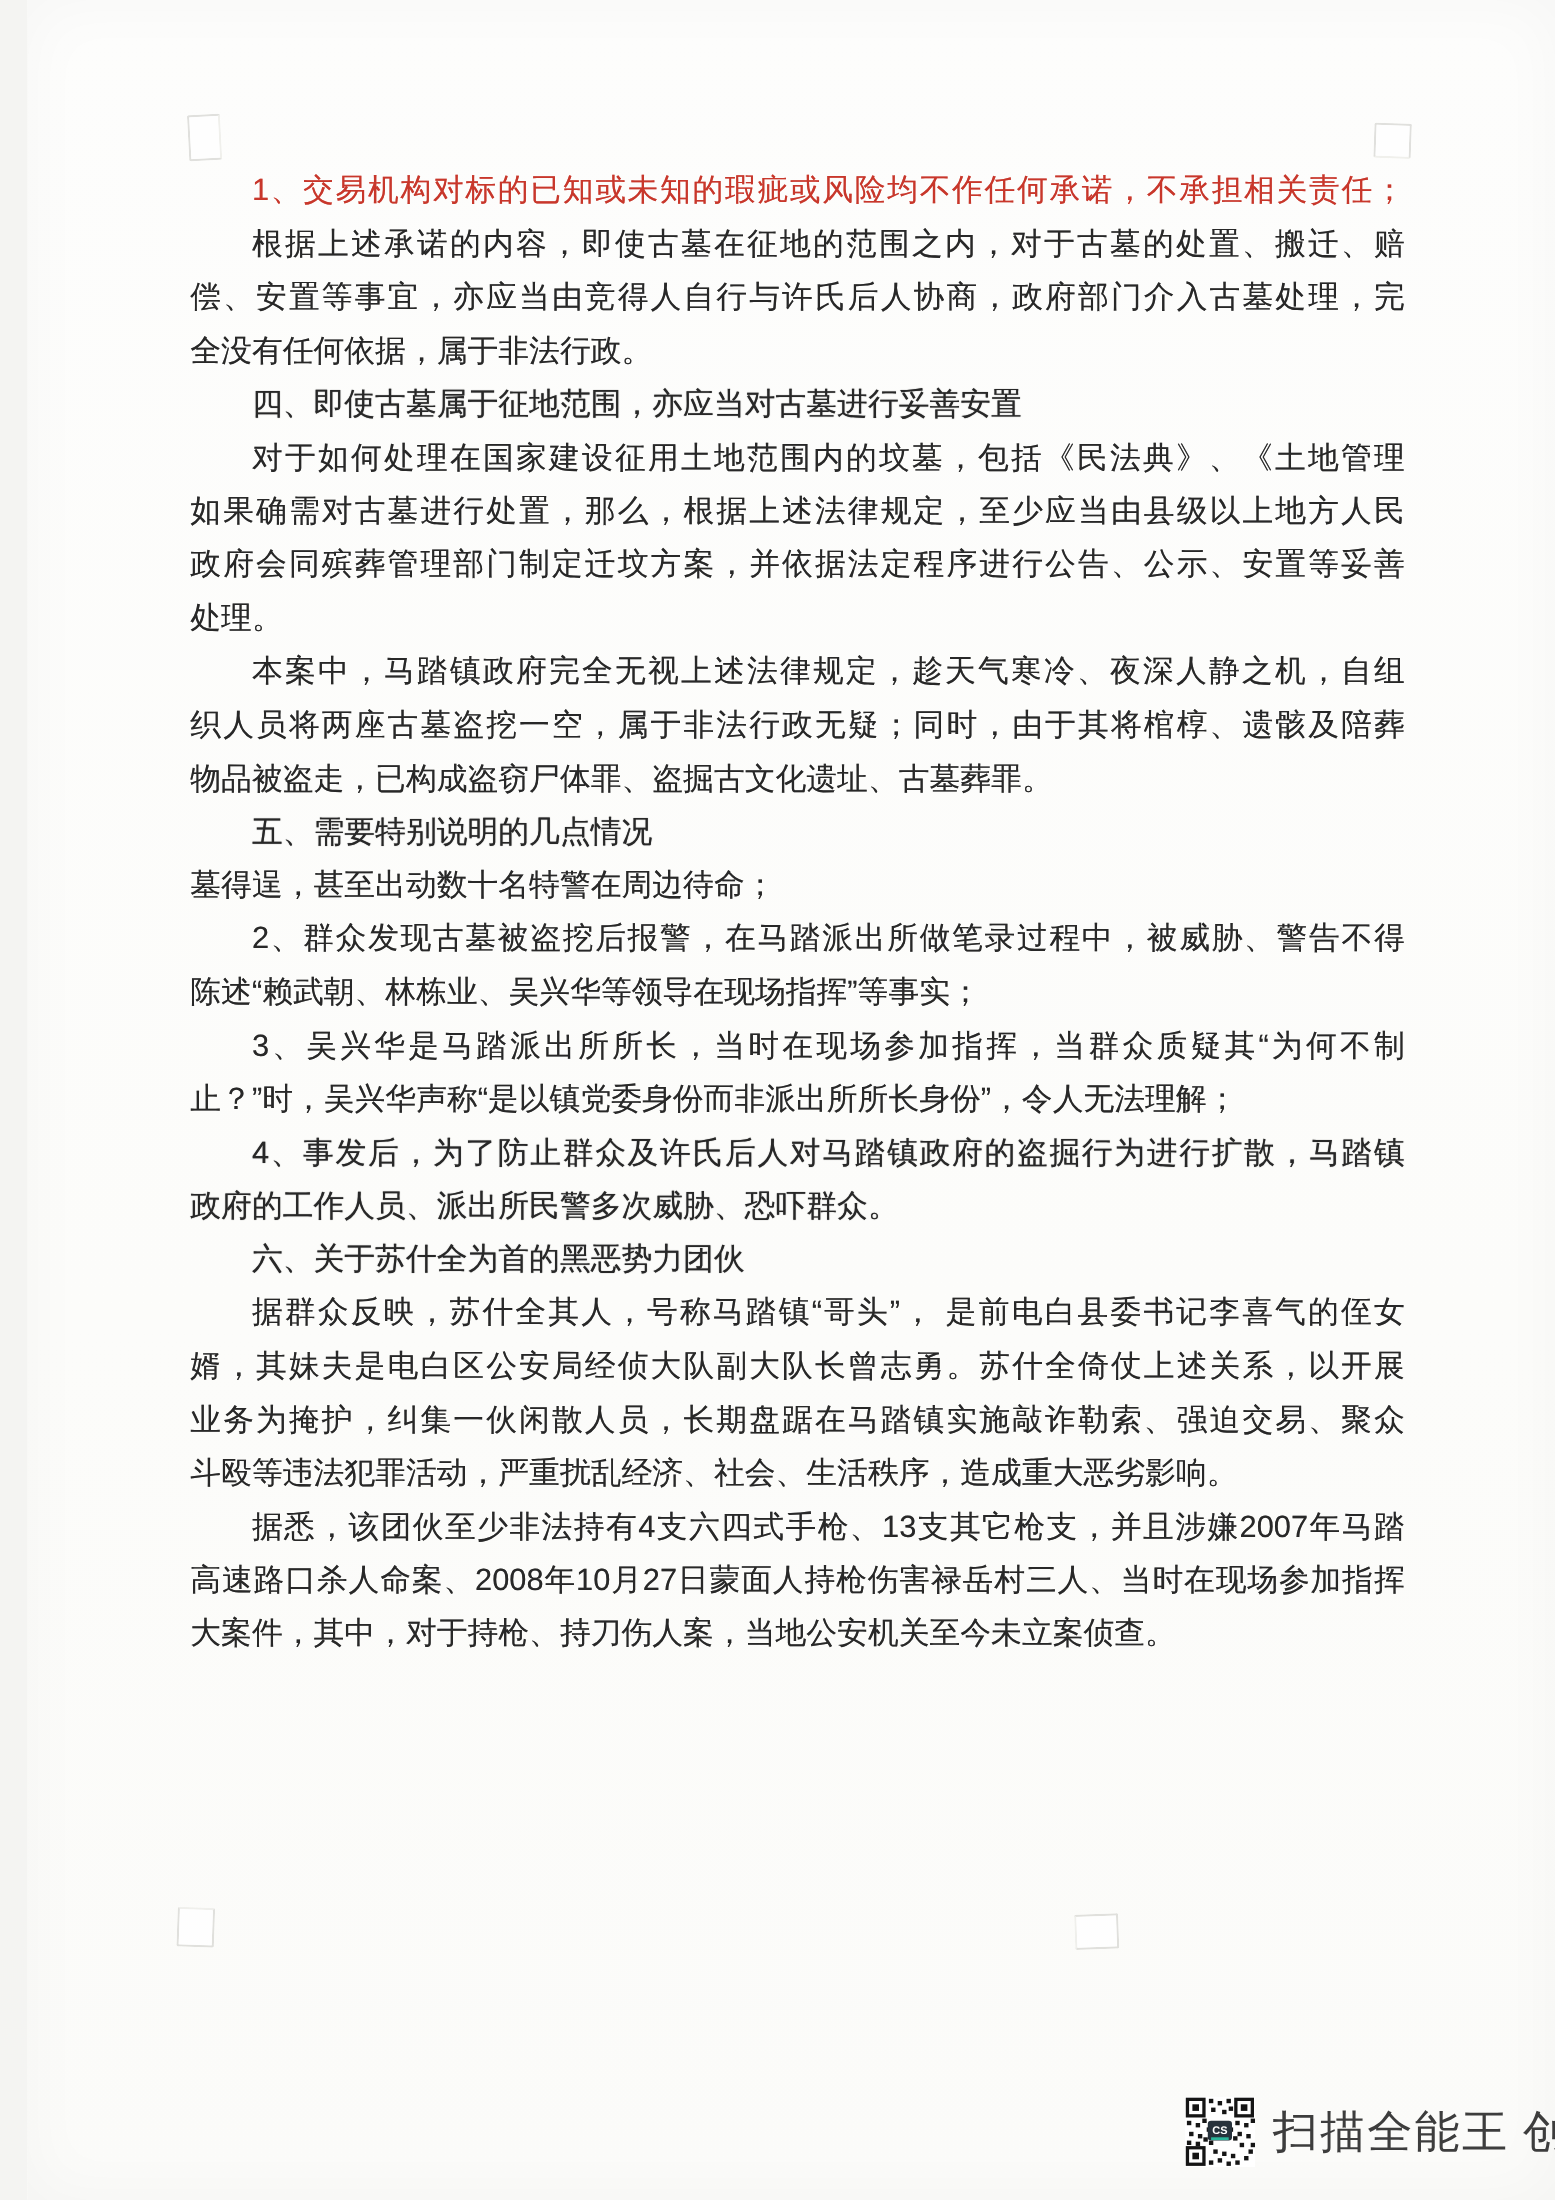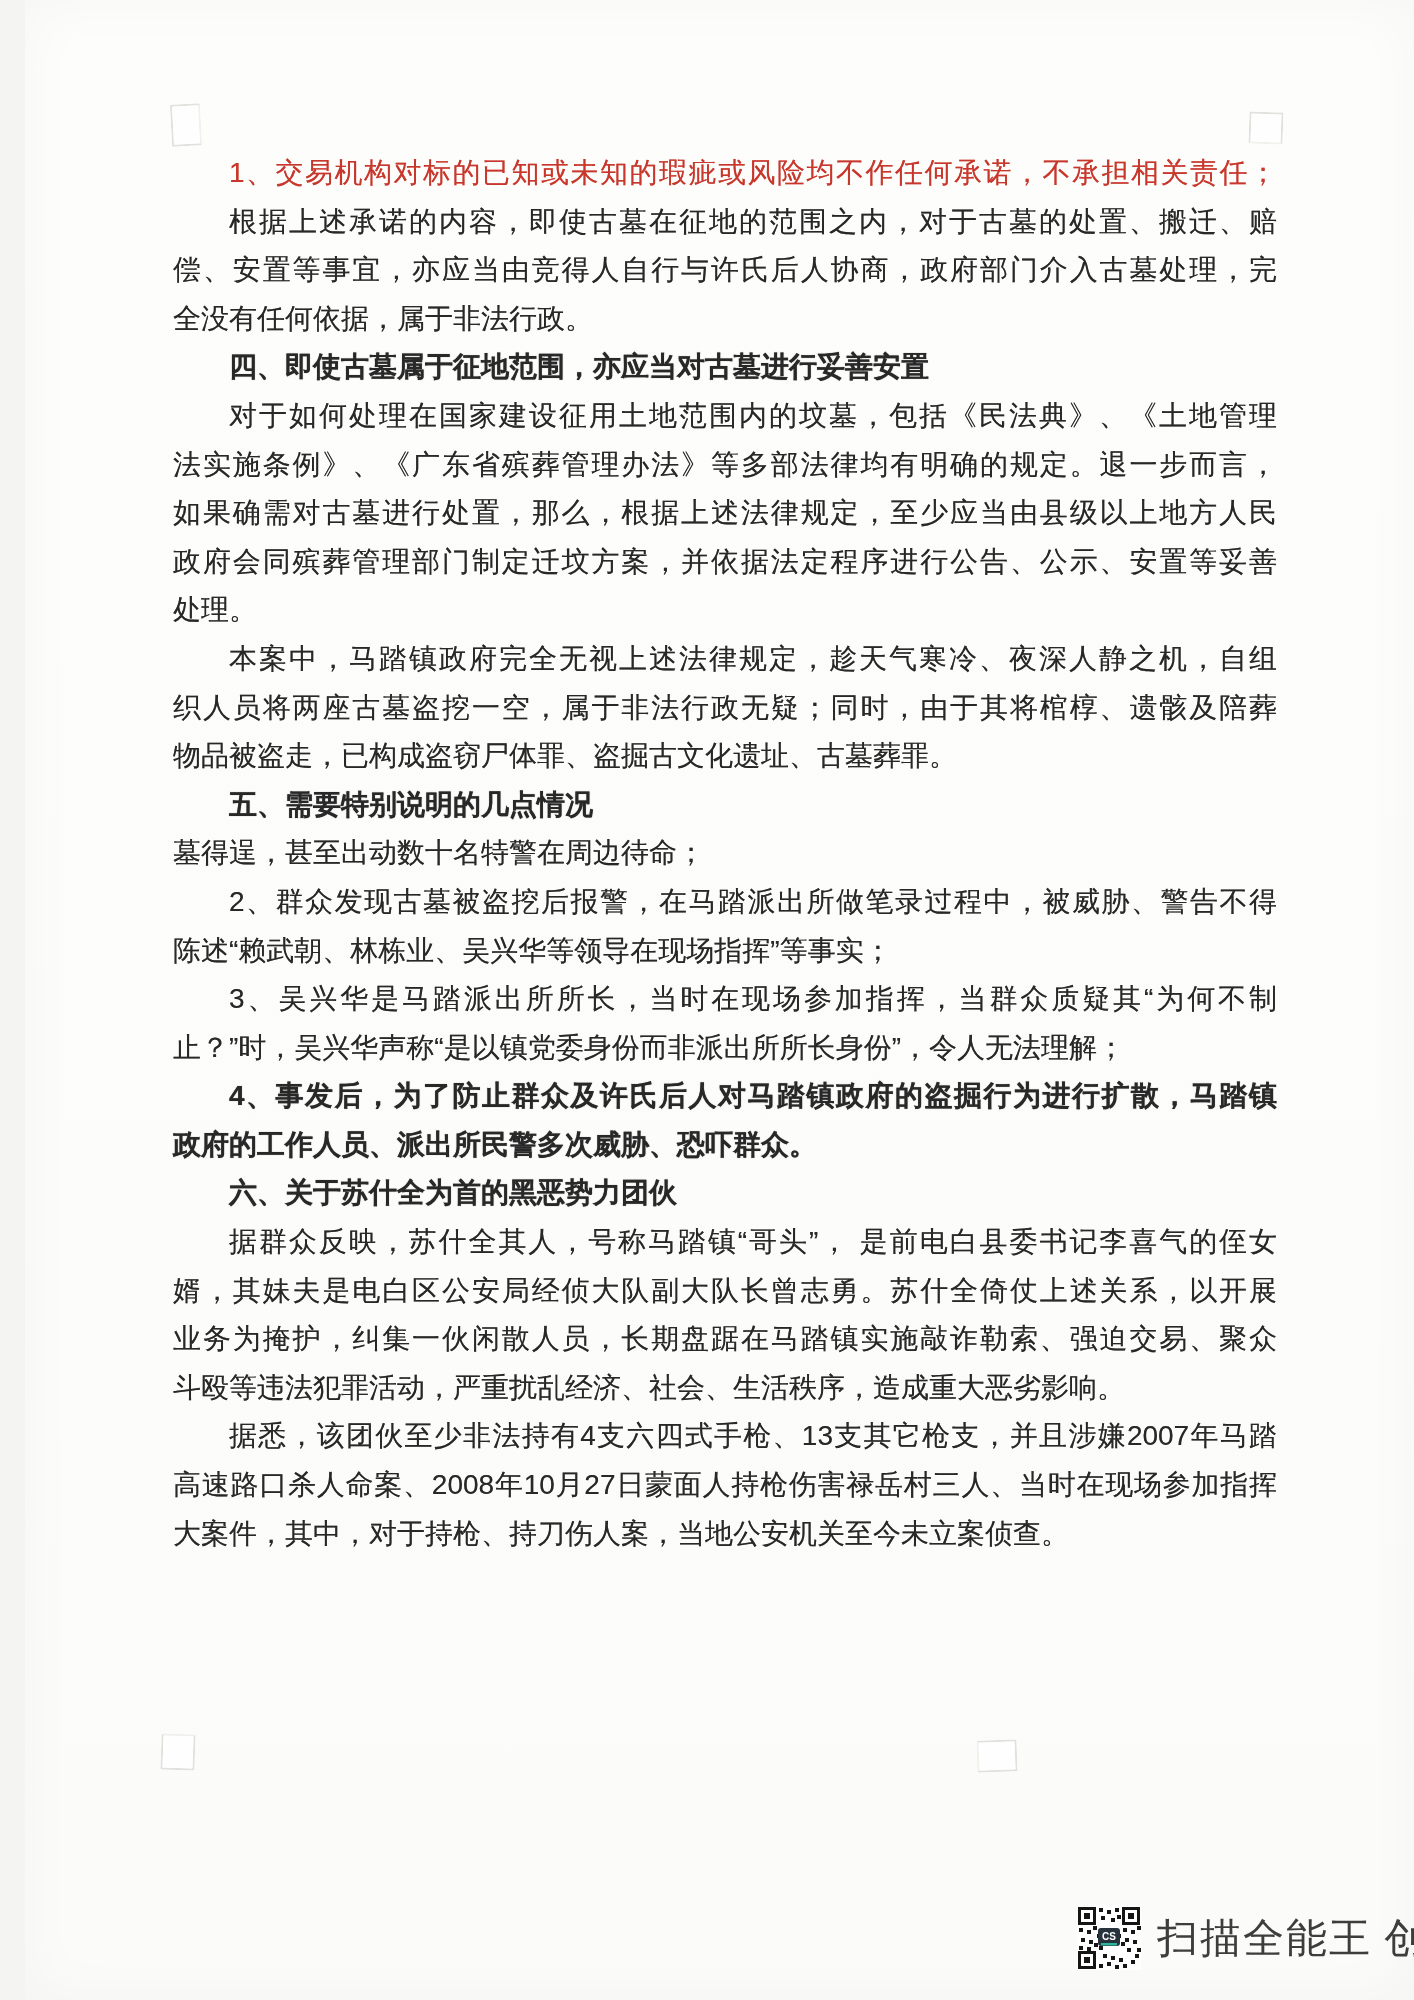--- a/index.html
+++ b/index.html
@@ -18,21 +18,21 @@
     position:absolute;left:148px;top:149px;width:1104px;
     filter:blur(0.3px);
   }
   .line{
     height:48.6px;line-height:48.6px;font-size:28px;color:#282828;
     text-align:justify;text-align-last:left;
     text-shadow:0 0 0.6px rgba(40,40,40,0.55);
   }
   .line.fill{text-align-last:justify;}
   .line.indent{text-indent:2em;}
-  .line.bold{font-weight:700;text-shadow:0 0 0.8px rgba(20,20,20,0.7);}
+  .line.bold{font-weight:400;text-shadow:0 0 0.8px rgba(20,20,20,0.7);}
   .line.red{color:#c8372b;text-shadow:0 0 0.6px rgba(200,55,43,0.6);}
   
   .corner{
     position:absolute;background:#ffffff;border:2px solid #dcdcd8;
     opacity:0.85;border-radius:2px;
   }
   .corner.tl{left:146px;top:104px;width:26px;height:38px;transform:rotate(-3deg);border-right-color:#eeeeea;}
   .corner.tr{left:1224px;top:112px;width:30px;height:28px;transform:rotate(2deg);border-bottom-color:#eeeeea;}
   .corner.bl{left:136px;top:1734px;width:30px;height:32px;transform:rotate(2deg);border-top-color:#eeeeea;}
   .corner.br{left:952px;top:1740px;width:36px;height:28px;transform:rotate(-2deg);border-left-color:#eeeeea;}
@@ -58,21 +58,20 @@
   <div class="corner bl"></div>
   <div class="corner br"></div>
 
   <div class="doc">
       <div class="line red indent fill" style="color: rgb(200, 55, 43);"><span class="line-text">1、交易机构对标的已知或未知的瑕疵或风险均不作任何承诺，不承担相关责任；</span></div>
       <div class="line indent fill"><span class="line-text">根据上述承诺的内容，即使古墓在征地的范围之内，对于古墓的处置、搬迁、赔</span></div>
       <div class="line fill"><span class="line-text">偿、安置等事宜，亦应当由竞得人自行与许氏后人协商，政府部门介入古墓处理，完</span></div>
       <div class="line"><span class="line-text">全没有任何依据，属于非法行政。</span></div>
       <div class="line bold indent"><span class="line-text">四、即使古墓属于征地范围，亦应当对古墓进行妥善安置</span></div>
       <div class="line indent fill"><span class="line-text">对于如何处理在国家建设征用土地范围内的坟墓，包括《民法典》、《土地管理</span></div>
-      <div class="line fill"><span class="line-text">法实施条例》、《广东省殡葬管理办法》等多部法律均有明确的规定。退一步而言，</span></div>
       <div class="line fill"><span class="line-text">如果确需对古墓进行处置，那么，根据上述法律规定，至少应当由县级以上地方人民</span></div>
       <div class="line fill"><span class="line-text">政府会同殡葬管理部门制定迁坟方案，并依据法定程序进行公告、公示、安置等妥善</span></div>
       <div class="line"><span class="line-text">处理。</span></div>
       <div class="line indent fill"><span class="line-text">本案中，马踏镇政府完全无视上述法律规定，趁天气寒冷、夜深人静之机，自组</span></div>
       <div class="line fill"><span class="line-text">织人员将两座古墓盗挖一空，属于非法行政无疑；同时，由于其将棺椁、遗骸及陪葬</span></div>
       <div class="line"><span class="line-text">物品被盗走，已构成盗窃尸体罪、盗掘古文化遗址、古墓葬罪。</span></div>
       <div class="line bold indent"><span class="line-text">五、需要特别说明的几点情况</span></div>
       <div class="line"><span class="line-text">墓得逞，甚至出动数十名特警在周边待命；</span></div>
       <div class="line indent fill"><span class="line-text">2、群众发现古墓被盗挖后报警，在马踏派出所做笔录过程中，被威胁、警告不得</span></div>
       <div class="line"><span class="line-text">陈述“赖武朝、林栋业、吴兴华等领导在现场指挥”等事实；</span></div>

